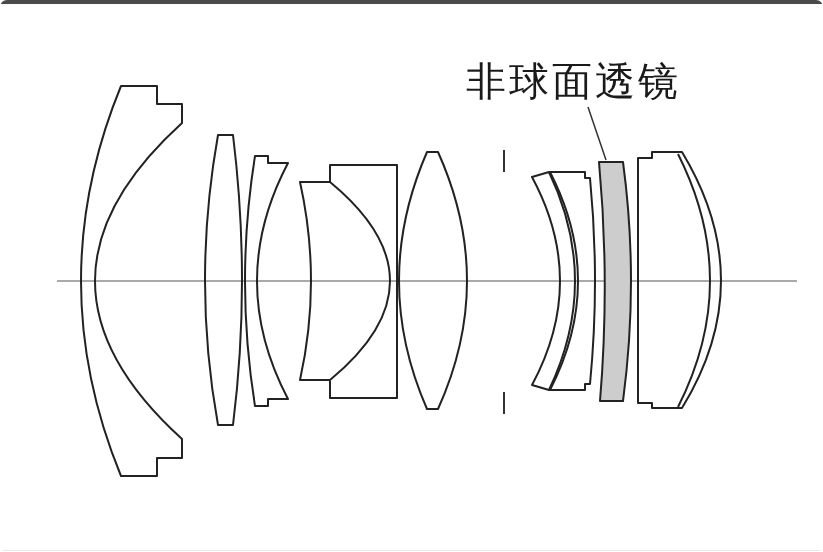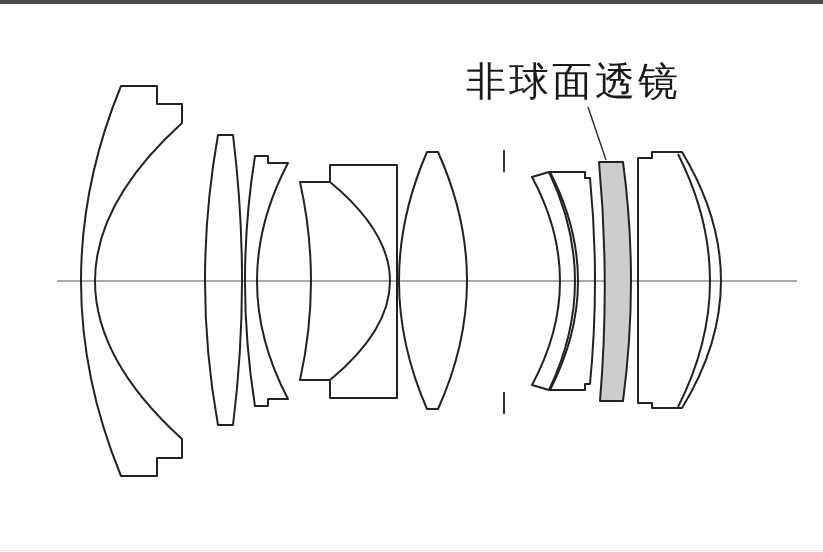--- a/index.html
+++ b/index.html
@@ -7,20 +7,21 @@
     padding: 0;
     background: #ffffff;
     font-family: "Liberation Sans", sans-serif;
   }
   .canvas {
     position: relative;
     width: 823px;
     height: 552px;
     background: #ffffff;
     overflow: hidden;
+    border-radius: 7px;
   }
   .top-bar {
     position: absolute;
     left: 0; top: 0;
     width: 823px;
     height: 4px;
   }
   .bottom-line {
     position: absolute;
     left: 0; bottom: 1px;

